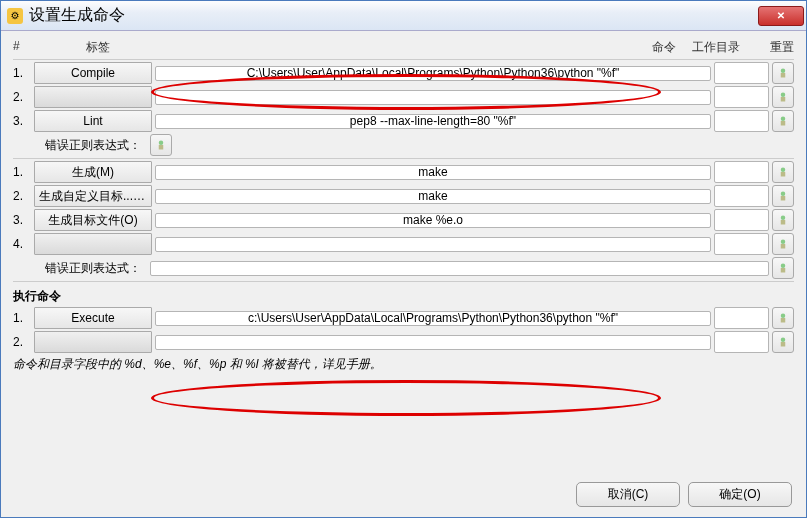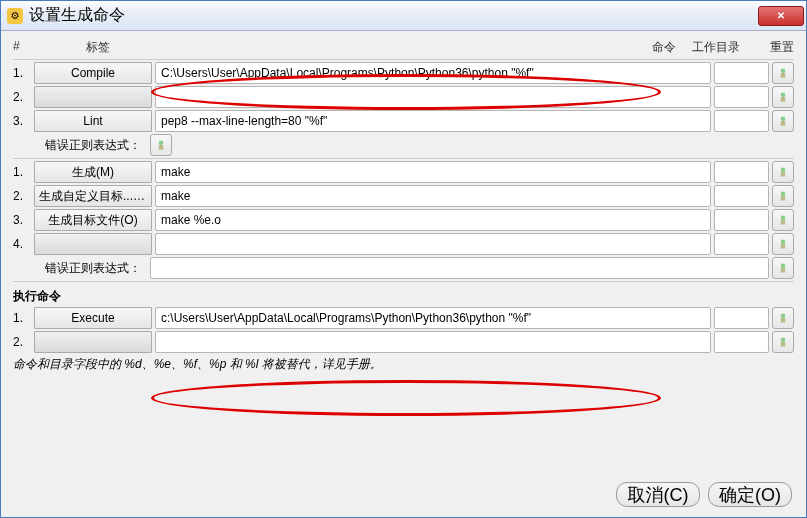--- a/index.html
+++ b/index.html
@@ -13,29 +13,29 @@
 .col-num { width: 20px; text-align: left; }
 .col-label { width: 130px; text-align: center; }
 .col-cmd { flex: 1; text-align: right; }
 .col-wd { width: 80px; text-align: center; }
 .col-reset { width: 38px; text-align: right; }
 .section-title { font-weight: bold; margin-top: 6px; margin-bottom: 2px; font-size: 12px; }
 .row { display: flex; align-items: center; margin: 2px 0; gap: 3px; }
 .row .num { width: 18px; font-size: 12px; }
 .row .btn { width: 118px; height: 22px; background: linear-gradient(#f7f7f7,#e6e6e6); border: 1px solid #aaa; border-radius: 1px; font-size: 12px; cursor: pointer; padding: 0 4px; overflow: hidden; white-space: nowrap; text-overflow: ellipsis; }
 .row .btn.empty { background: linear-gradient(#f0f0f0,#dadada); }
-.row input.cmd { flex: 1; height: 22px; border: 1px solid #b5b5b5; border-radius: 2px; padding: 0 5px; font-size: 12px; background: #fff; font-family: inherit; }
+.row input.cmd { flex: 1; height: 15px; border: 1px solid #b5b5b5; border-radius: 2px; padding: 0 5px; font-size: 12px; background: #fff; font-family: inherit; text-align: center; }
 .row input.wd { width: 55px; height: 22px; border: 1px solid #b5b5b5; border-radius: 2px; padding: 0 4px; font-size: 12px; background: #fff; }
 .row .iconbtn { width: 22px; height: 22px; background: linear-gradient(#f7f7f7,#e6e6e6); border: 1px solid #aaa; border-radius: 3px; display: flex; align-items: center; justify-content: center; cursor: pointer; }
 .row .iconbtn svg { width: 12px; height: 12px; }
 .row .rlabel { width: 134px; text-align: right; padding-right: 6px; font-size: 12px; }
 .note { font-style: italic; font-size: 12px; margin: 3px 0 4px 0; }
 .hr { border: none; border-top: 1px solid #ccc; margin: 2px 0; }
 .footer { position: absolute; bottom: 10px; right: 14px; display: flex; gap: 8px; }
-.footer button { width: 84px; height: 25px; background: linear-gradient(#f7f7f7,#e6e6e6); border: 1px solid #999; border-radius: 11px; font-size: 18px; cursor: pointer; }
+.footer button { width: 104px; height: 25px; background: linear-gradient(#f7f7f7,#e6e6e6); border: 1px solid #999; border-radius: 5px; font-size: 12px; cursor: pointer; }
 .ellipse { position: absolute; border: 3px solid #d00; border-radius: 50%; pointer-events: none; }
 </style>
 </head>
 <body>
 
 <div class="titlebar">
   <span class="icon">⚙</span>
   <span class="title">设置生成命令</span>
   <div class="close">✕</div>
 </div>

